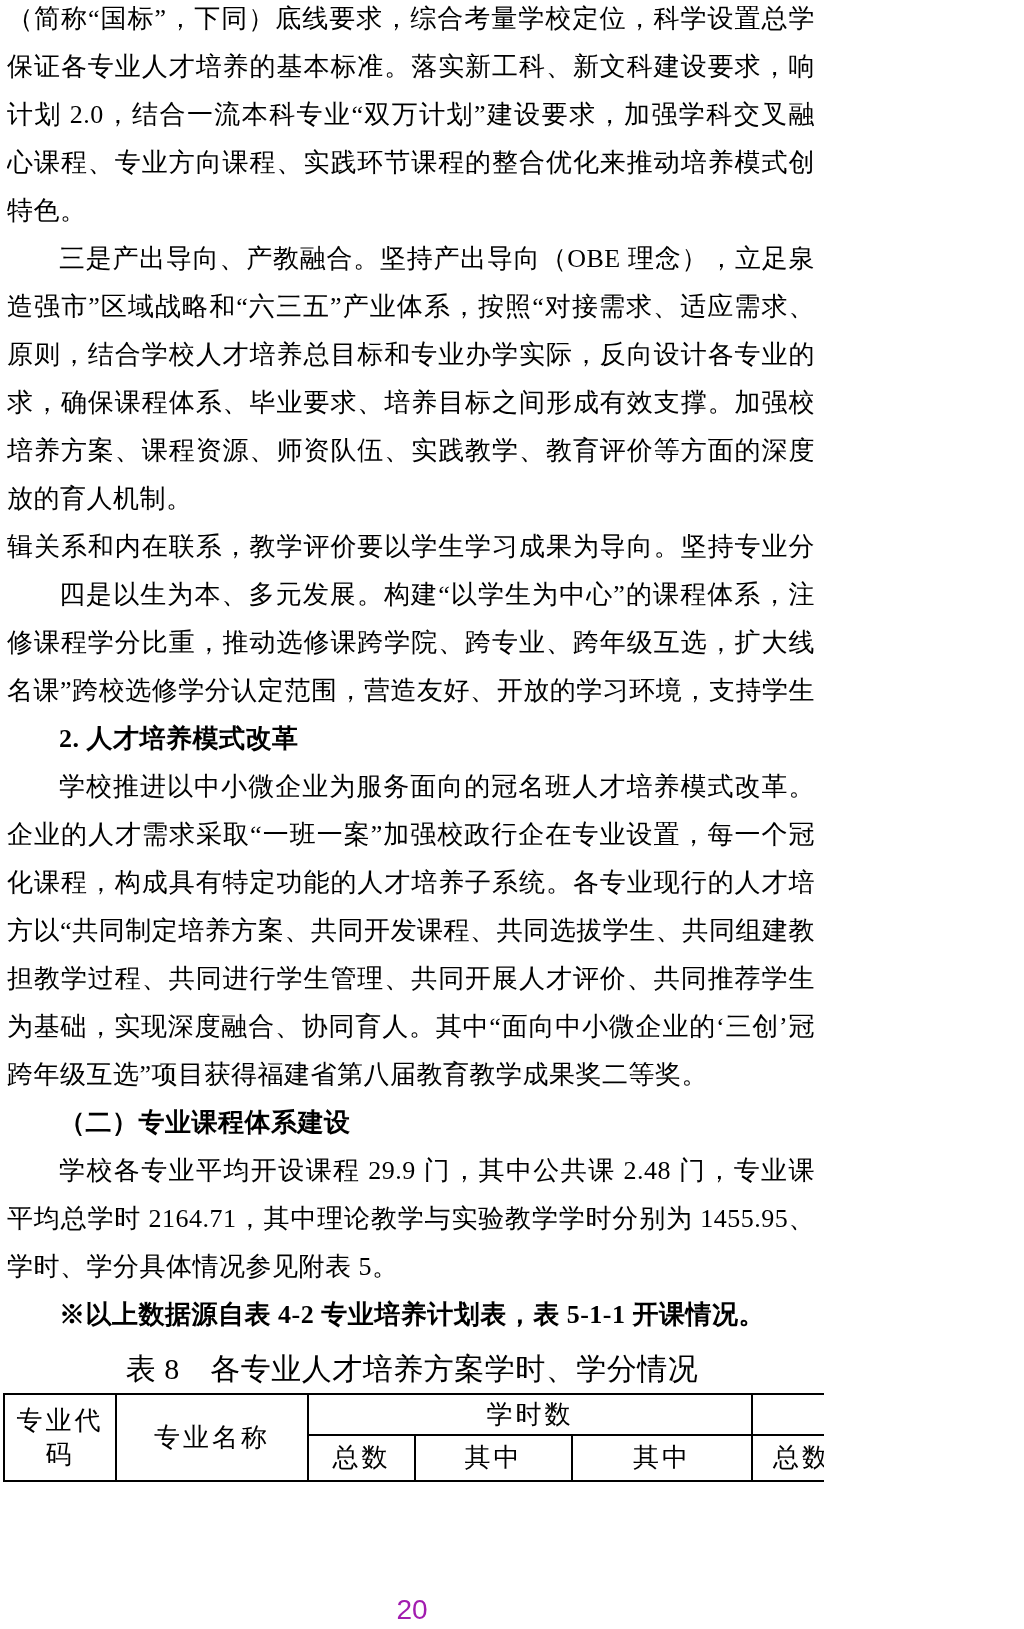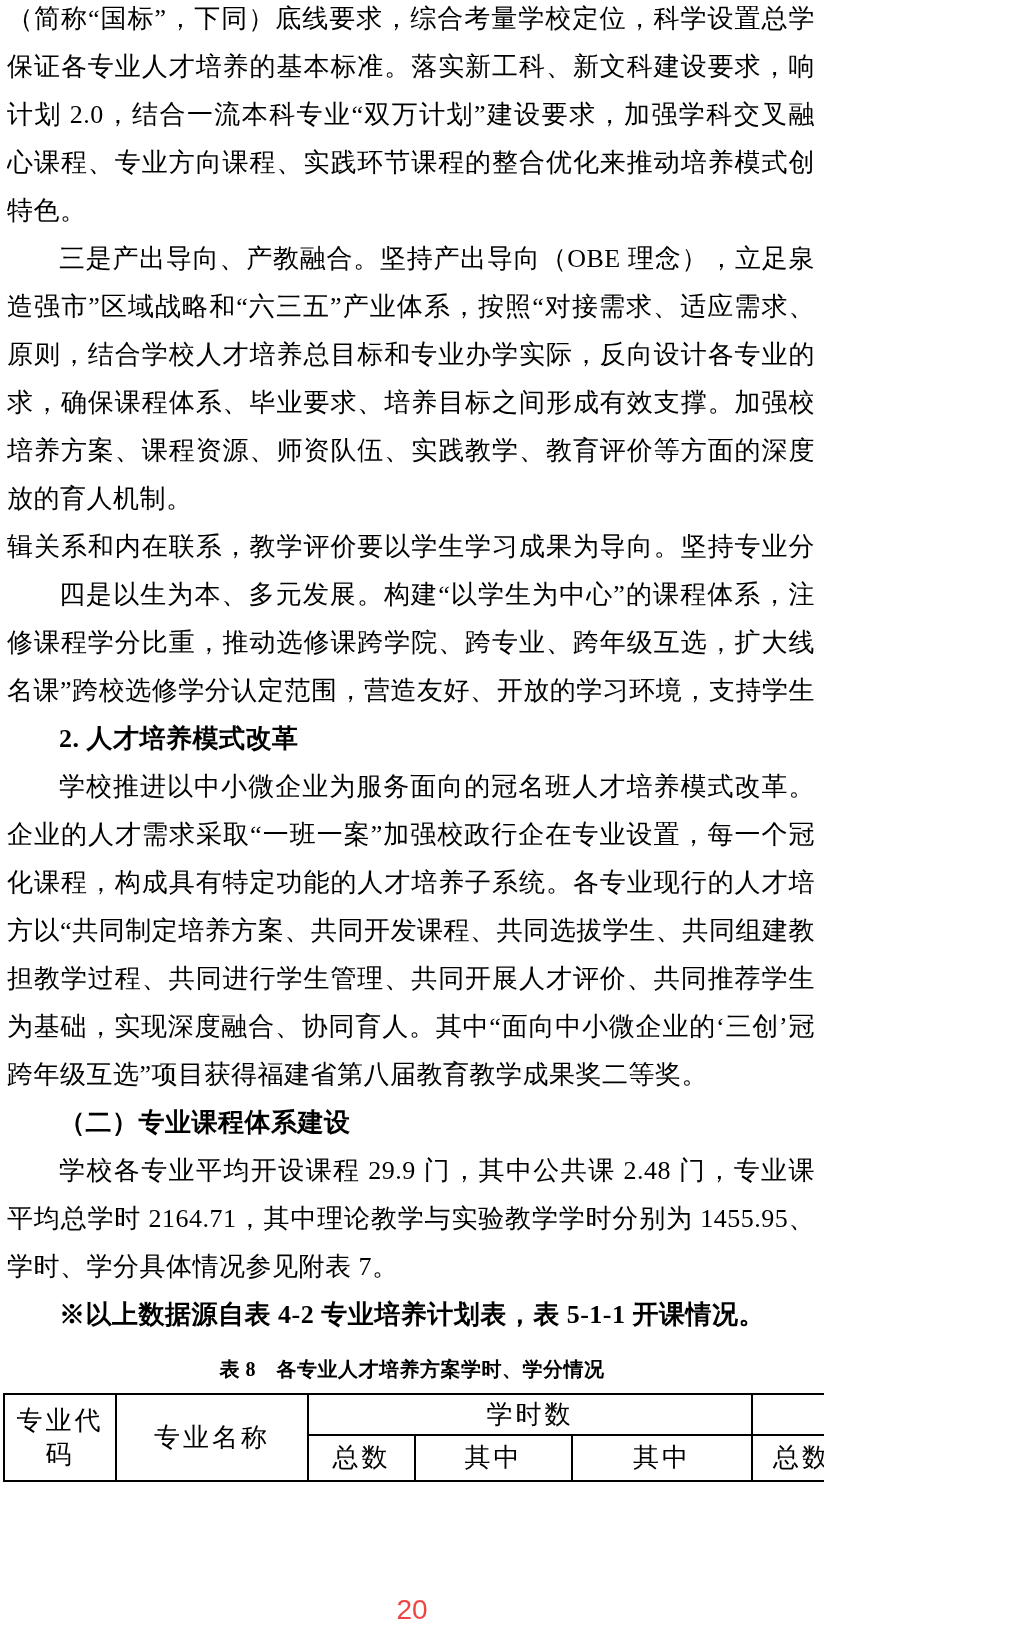--- a/index.html
+++ b/index.html
@@ -22,26 +22,25 @@
     overflow:hidden;
     text-align:justify;
     text-align-last:left;
     letter-spacing:0.5px;
   }
   .line.justify { text-align-last:justify; }
   .line.indent { padding-left:52px; }
   .line.bold { font-weight:bold; }
   .caption {
     margin-top:6px;
-    font-size:20px;
+    font-size:30px;
     line-height:48px;
     height:48px;
     text-align:center;
     letter-spacing:0.5px;
-    font-weight:bold;
   }
   table.t8 {
     border-collapse:collapse;
     margin-left:3px;
     width:1011px;
     table-layout:fixed;
   }
   table.t8 th {
     border:2px solid #000000;
     font-weight:normal;
@@ -53,21 +52,21 @@
     padding:0 2px;
   }
   .row-group th { height:39px; }
   .row-sub th { height:44px;border-radius:8px; }
   .page-number {
     position:absolute;
     top:1594px; left:0; right:0;
     text-align:center;
     font-family:"Liberation Sans","DejaVu Sans",sans-serif;
     font-size:28px;
-    color:#ef4444;
+    color:#a21caf;
   }
 </style>
 </head>
 <body>
 
 <div class="page">
 
   <div class="body-text">
       <div class="line justify">（简称“国标”，下同）底线要求，综合考量学校定位，科学设置总学分和核心课程，</div>
       <div class="line justify">保证各专业人才培养的基本标准。落实新工科、新文科建设要求，响应“六卓越一拔尖”</div>
@@ -88,21 +87,21 @@
       <div class="line indent justify">学校推进以中小微企业为服务面向的冠名班人才培养模式改革。冠名班根据中小微</div>
       <div class="line justify">企业的人才需求采取“一班一案”加强校政行企在专业设置，每一个冠名班都制定了模块</div>
       <div class="line justify">化课程，构成具有特定功能的人才培养子系统。各专业现行的人才培养方案与子系统通</div>
       <div class="line justify">方以“共同制定培养方案、共同开发课程、共同选拔学生、共同组建教师队伍、共同承</div>
       <div class="line justify">担教学过程、共同进行学生管理、共同开展人才评价、共同推荐学生就业”等八个共同</div>
       <div class="line justify">为基础，实现深度融合、协同育人。其中“面向中小微企业的‘三创’冠名班人才培养</div>
       <div class="line">跨年级互选”项目获得福建省第八届教育教学成果奖二等奖。</div>
       <div class="line bold indent">（二）专业课程体系建设</div>
       <div class="line indent justify">学校各专业平均开设课程 29.9 门，其中公共课 2.48 门，专业课 20.98 门；各专业</div>
       <div class="line justify">平均总学时 2164.71，其中理论教学与实验教学学时分别为 1455.95、705.9；。各专业</div>
-      <div class="line">学时、学分具体情况参见附表 7。</div>
+      <div class="line">学时、学分具体情况参见附表 5。</div>
       <div class="line bold indent">※以上数据源自表 4-2 专业培养计划表，表 5-1-1 开课情况。</div>
     </div>
 
   <div class="caption">表 8　各专业人才培养方案学时、学分情况</div>
 
   <table class="t8">
     <colgroup>
       <col style="width:112px">
       <col style="width:192px">
       <col style="width:107px">

